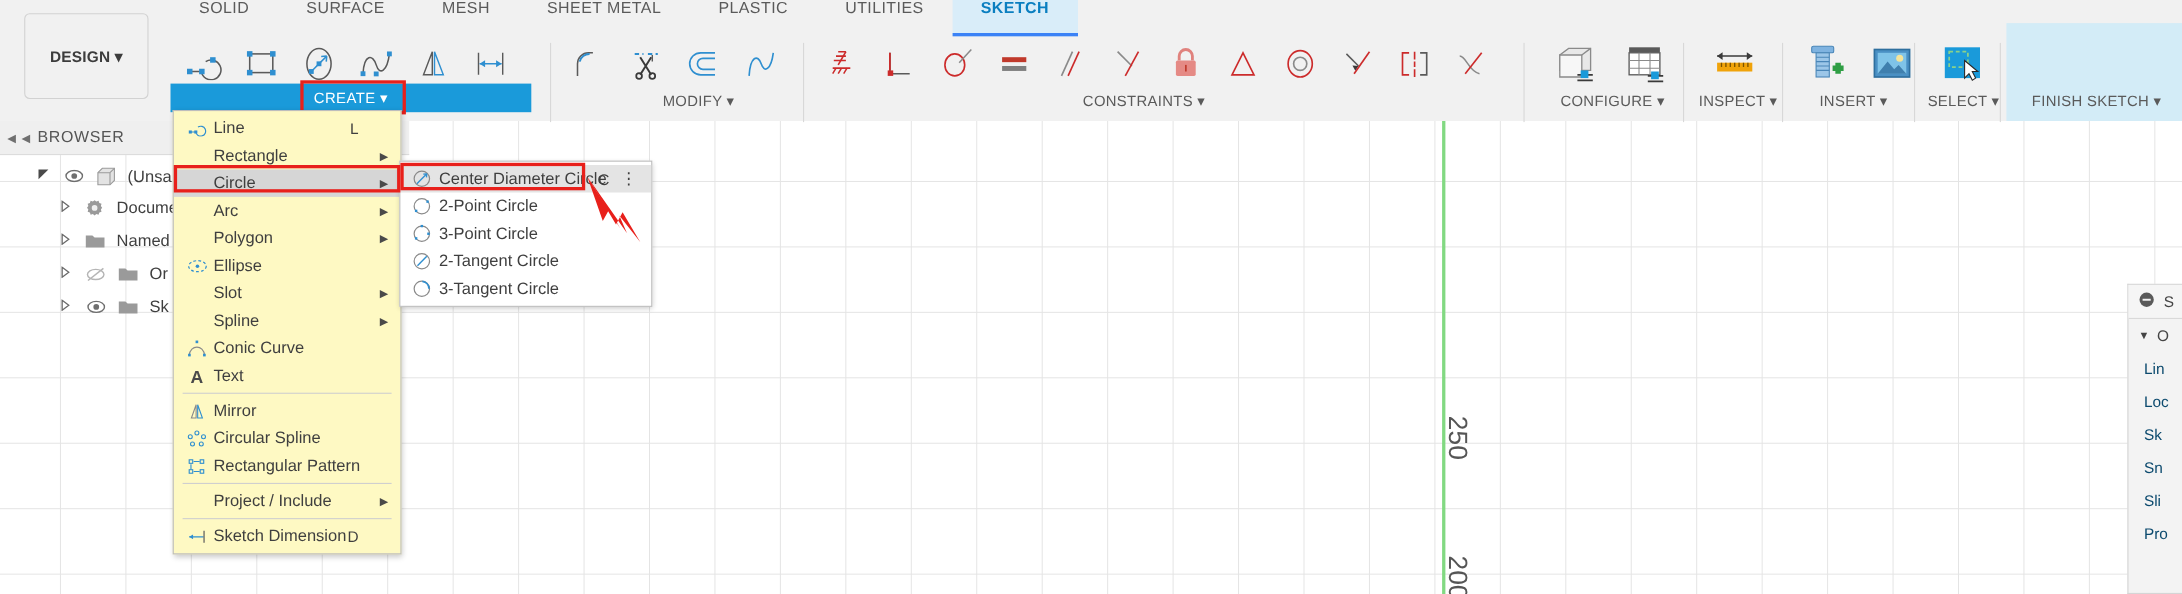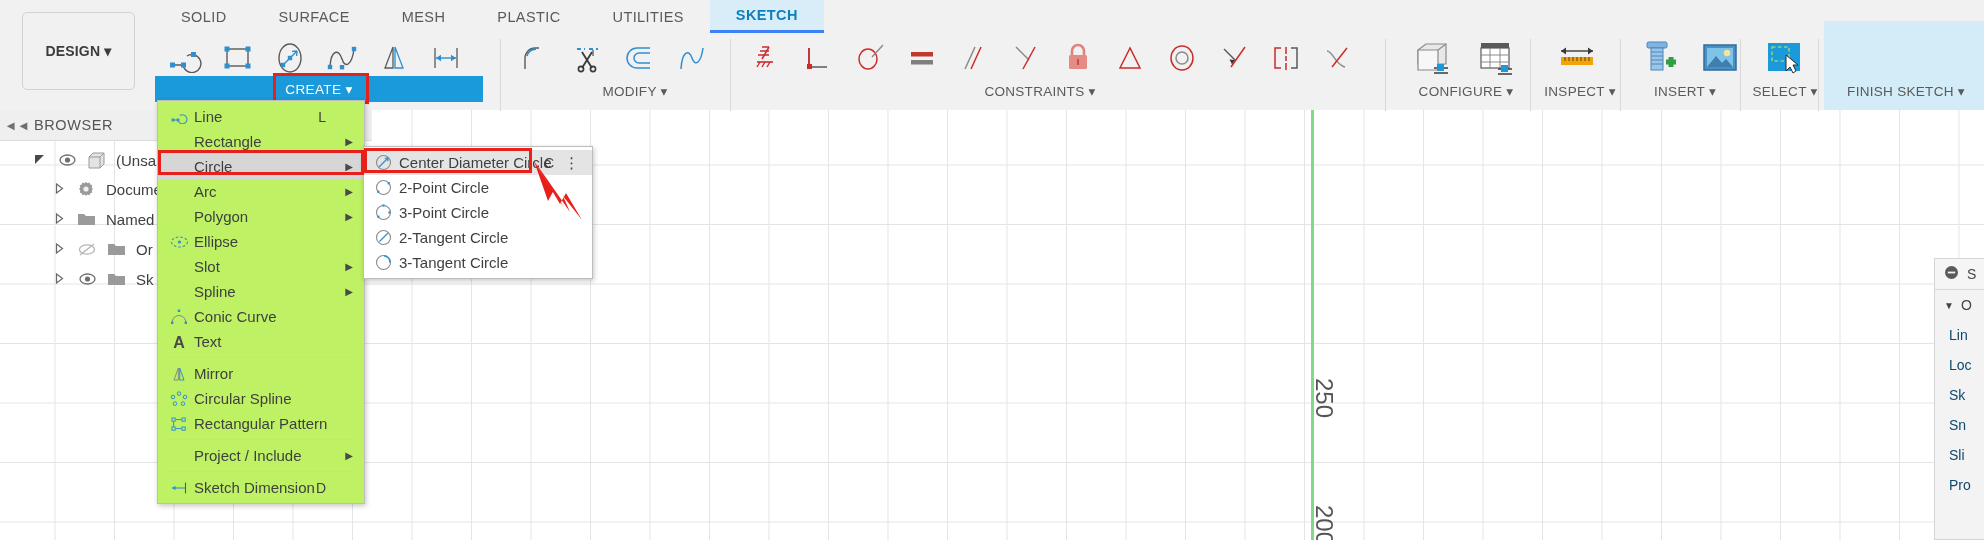--- a/index.html
+++ b/index.html
@@ -52,21 +52,21 @@
     display:flex; align-items:center; justify-content:center;
   }
   #design-box .t { font-size:14px; font-weight:bold; color:#3c3c3c; letter-spacing:.2px;}
 
   
   #tabs {
     position:absolute; left:155px; top:0; height:33px;
     display:flex; align-items:stretch;
   }
   .tab {
-    display:flex; align-items:center; justify-content:center;
+    display:flex; justify-content:center;
     padding:0 26px; font-size:14.5px; color:#5a5a5a; letter-spacing:.4px;
     height:33px; cursor:default;
   }
   .tab.active {
     background:#d9edf9; color:#0b7fc0; font-weight:bold;
     border-bottom:3px solid #3b82f6;
   }
 
   
   #iconrow { position:absolute; left:0; top:33px; width:1984px; height:50px; }
@@ -107,21 +107,21 @@
   .trow { position:absolute; left:0; height:30px; display:flex; align-items:center; }
   .trow .arr { width:26px; text-align:center; color:#6a6a6a; font-size:11px; }
   .trow .eye { width:30px; display:flex; align-items:center; justify-content:center; }
   .trow .ico { width:28px; display:flex; align-items:center; justify-content:center; }
   .trow .lbl { font-size:15px; color:#3f3f3f; white-space:nowrap; padding-left:6px; }
   .trow .strip { position:absolute; left:0; top:0; height:30px; background:#ebebeb; z-index:-1;}
 
   
   #menu {
     position:absolute; left:157px; top:100px; width:208px;
-    background:#bef264; border:1px solid #bdbdbd;
+    background:#fef9c3; border:1px solid #bdbdbd;
     box-shadow:1px 2px 5px rgba(0,0,0,.22);
     padding:3px 0 3px 0;
     z-index:60;
   }
   .mi { height:25px; display:flex; align-items:center; position:relative; padding-left:10px; }
   .mi .mic { width:22px; display:flex; align-items:center; justify-content:center; }
   .mi .mlbl { font-size:15px; color:#3f3f3f; padding-left:4px; white-space:nowrap; }
   .mi .mkey { position:absolute; right:38px; font-size:14px; color:#3f3f3f; }
   .mi .marr { position:absolute; right:11px; font-size:10px; color:#4a4a4a; }
   .mi.sel { background:#d6d6d6; }
@@ -182,20 +182,23 @@
     <div class="tab">
         <span>SOLID</span>
       </div>
     <div class="tab">
         <span>SURFACE</span>
       </div>
     <div class="tab">
         <span>MESH</span>
       </div>
     <div class="tab">
+        <span>SHEET METAL</span>
+      </div>
+    <div class="tab">
         <span>PLASTIC</span>
       </div>
     <div class="tab">
         <span>UTILITIES</span>
       </div>
     <div class="tab active">
         <span>SKETCH</span>
       </div>
   </div>
 

